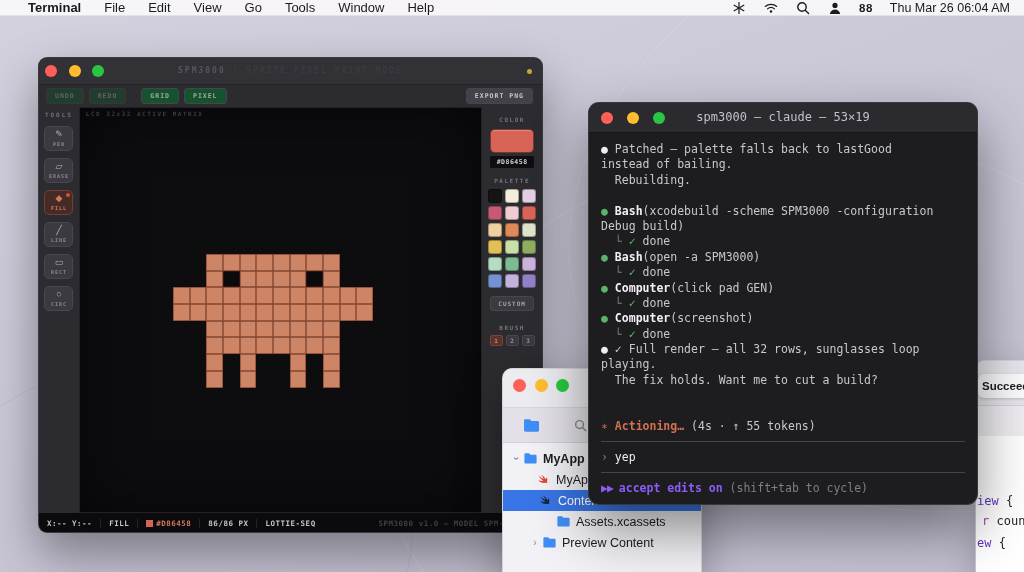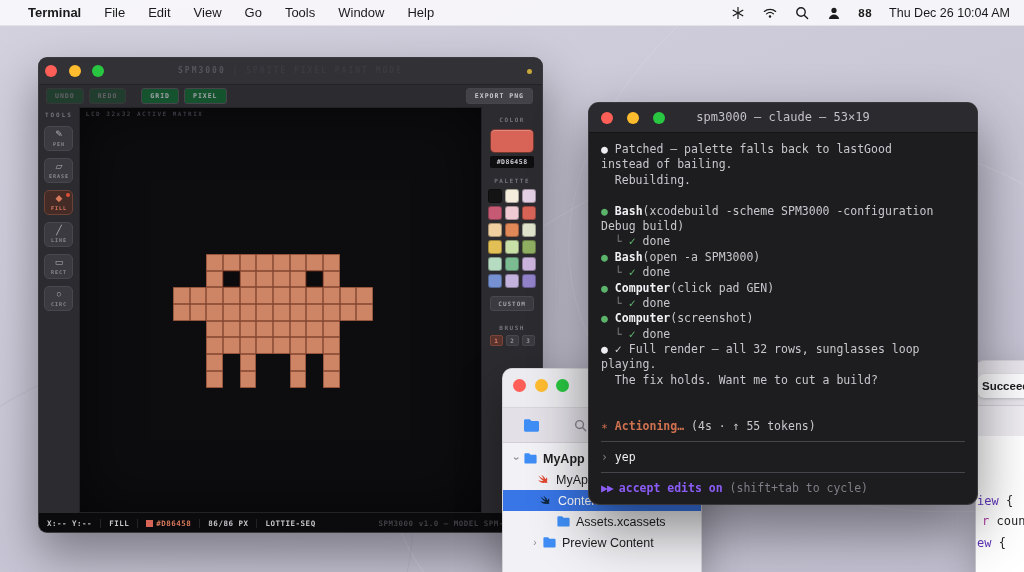--- a/index.html
+++ b/index.html
@@ -8,21 +8,21 @@
          background:linear-gradient(160deg,#d4d1df 0%,#cac7d7 45%,#c2bfd0 100%); }
 
   
   .swirl { position:absolute; border-radius:50%; pointer-events:none; }
   .s1 { width:760px;height:520px;left:380px;top:150px;border:1.5px solid rgba(255,255,255,.33);transform:rotate(-16deg);opacity:.55;}
   .s2 { width:980px;height:640px;left:560px;top:-140px;border:1.5px solid rgba(255,255,255,.28);transform:rotate(-14deg);opacity:.5;}
   .s3 { width:560px;height:420px;left:-140px;top:360px;border:1.5px solid rgba(130,125,150,.22);transform:rotate(-20deg);opacity:.6;}
   .s4 { width:420px;height:300px;left:640px;top:420px;border:1.2px solid rgba(255,255,255,.3);transform:rotate(-18deg);opacity:.5;}
 
   
-  #menubar { position:absolute; left:0; top:0; width:1024px; height:26px; z-index:50;
+  #menubar { position:absolute; left:0; top:0; width:1024px; height:16px; z-index:50;
     background:rgba(248,247,251,.92); display:flex; align-items:center;
     font-size:13px; color:#1a1a1c; border-bottom:1px solid rgba(0,0,0,.07); }
   .mb-app { font-weight:bold; margin-left:28px; }
   .mb-item { margin-left:23px; }
   .mb-right { margin-left:auto; display:flex; align-items:center; gap:17px; padding-right:14px; }
   .mb-ico { display:inline-flex; width:15px; height:15px; align-items:center; justify-content:center; }
   .mb-ico svg { width:14px; height:14px; }
   .mb-grid { font-size:11.5px; font-weight:600; letter-spacing:.5px; }
   .mb-clock { font-size:12.5px; }
 
@@ -188,21 +188,21 @@
           <line x1="9.2" y1="9.2" x2="12.6" y2="12.6" stroke="#1c1c1e" stroke-width="1.4" stroke-linecap="round"></line>
         </svg>
       </span>
     <span class="mb-ico">
         <svg viewBox="0 0 14 14">
           <circle cx="7" cy="4.4" r="2.6" fill="#1c1c1e"></circle>
           <path d="M1.8 13c.6-3 2.8-4.6 5.2-4.6s4.6 1.6 5.2 4.6z" fill="#1c1c1e"></path>
         </svg>
       </span>
     <span class="mb-grid">88</span>
-    <span class="mb-clock">Thu Dec 26 10:04 AM</span>
+    <span class="mb-clock">Thu Mar 26 06:04 AM</span>
   </span>
 </div>
 
 <div id="pixwin">
   <div class="pe-titlebar">
     <span class="dot r" style="left:6px;"></span>
     <span class="dot y" style="left:29.5px;"></span>
     <span class="dot g" style="left:52.5px;"></span>
     <div class="pe-title">
       <span>SPM3000</span>

